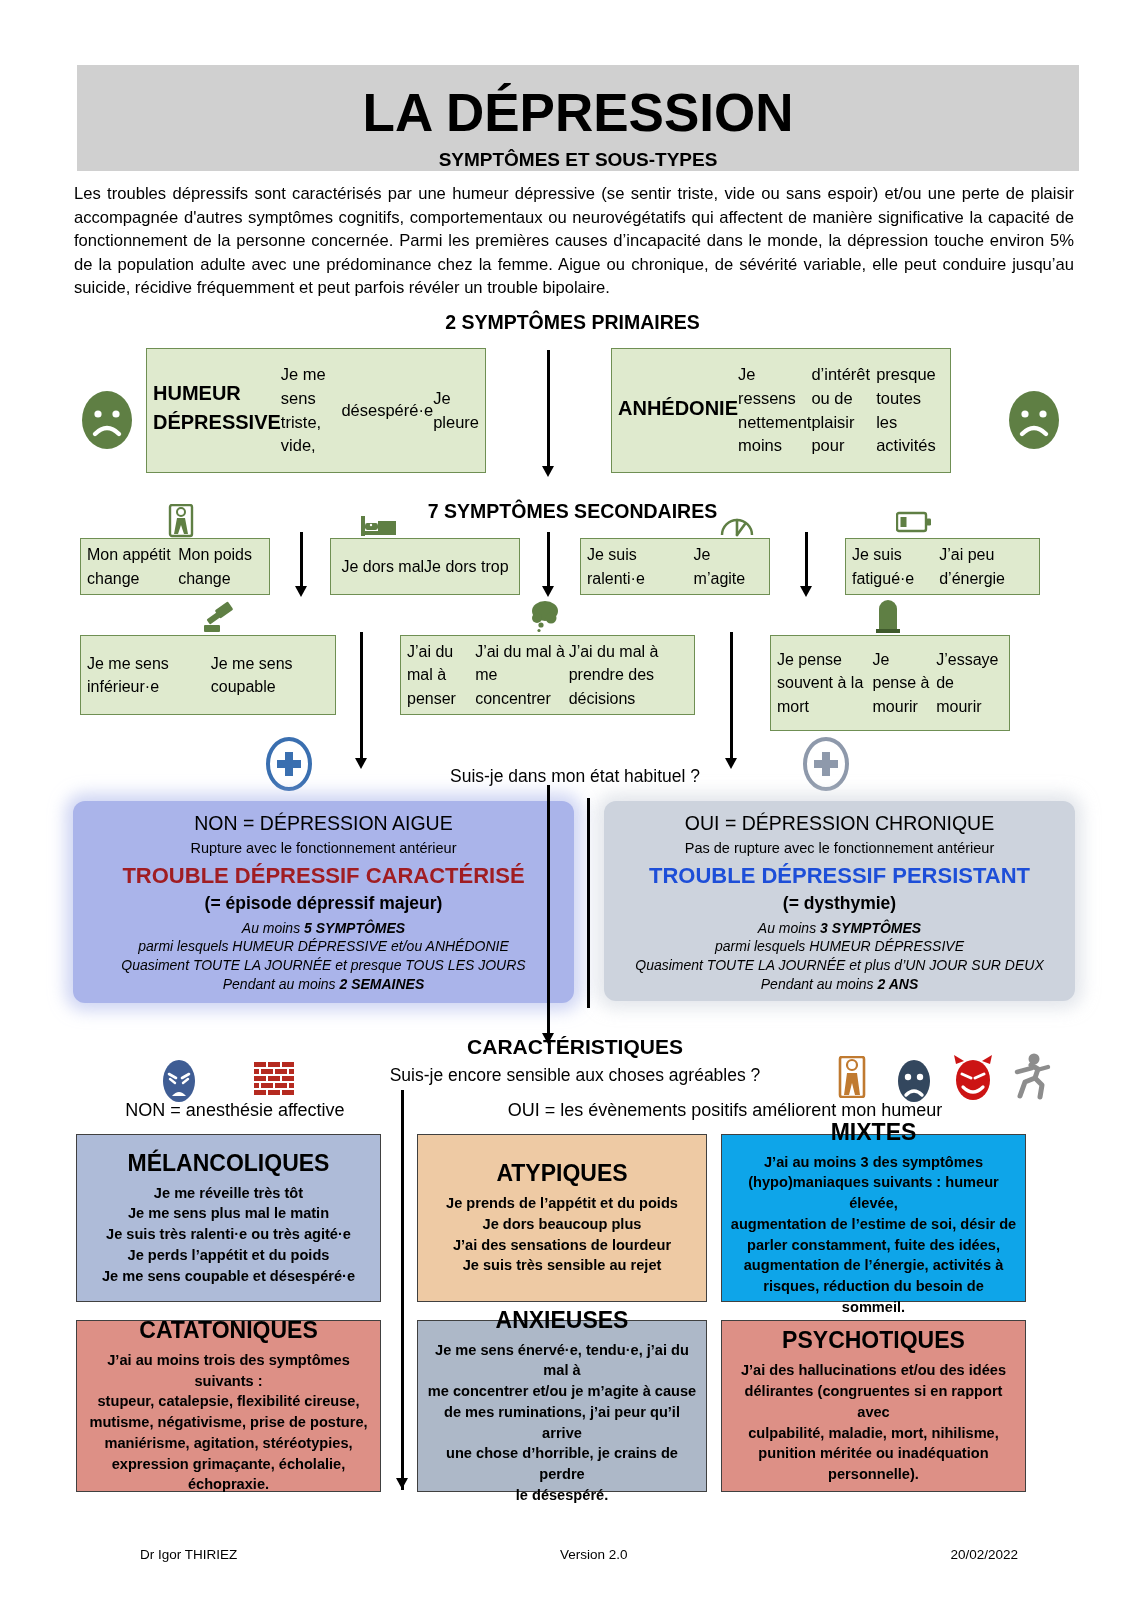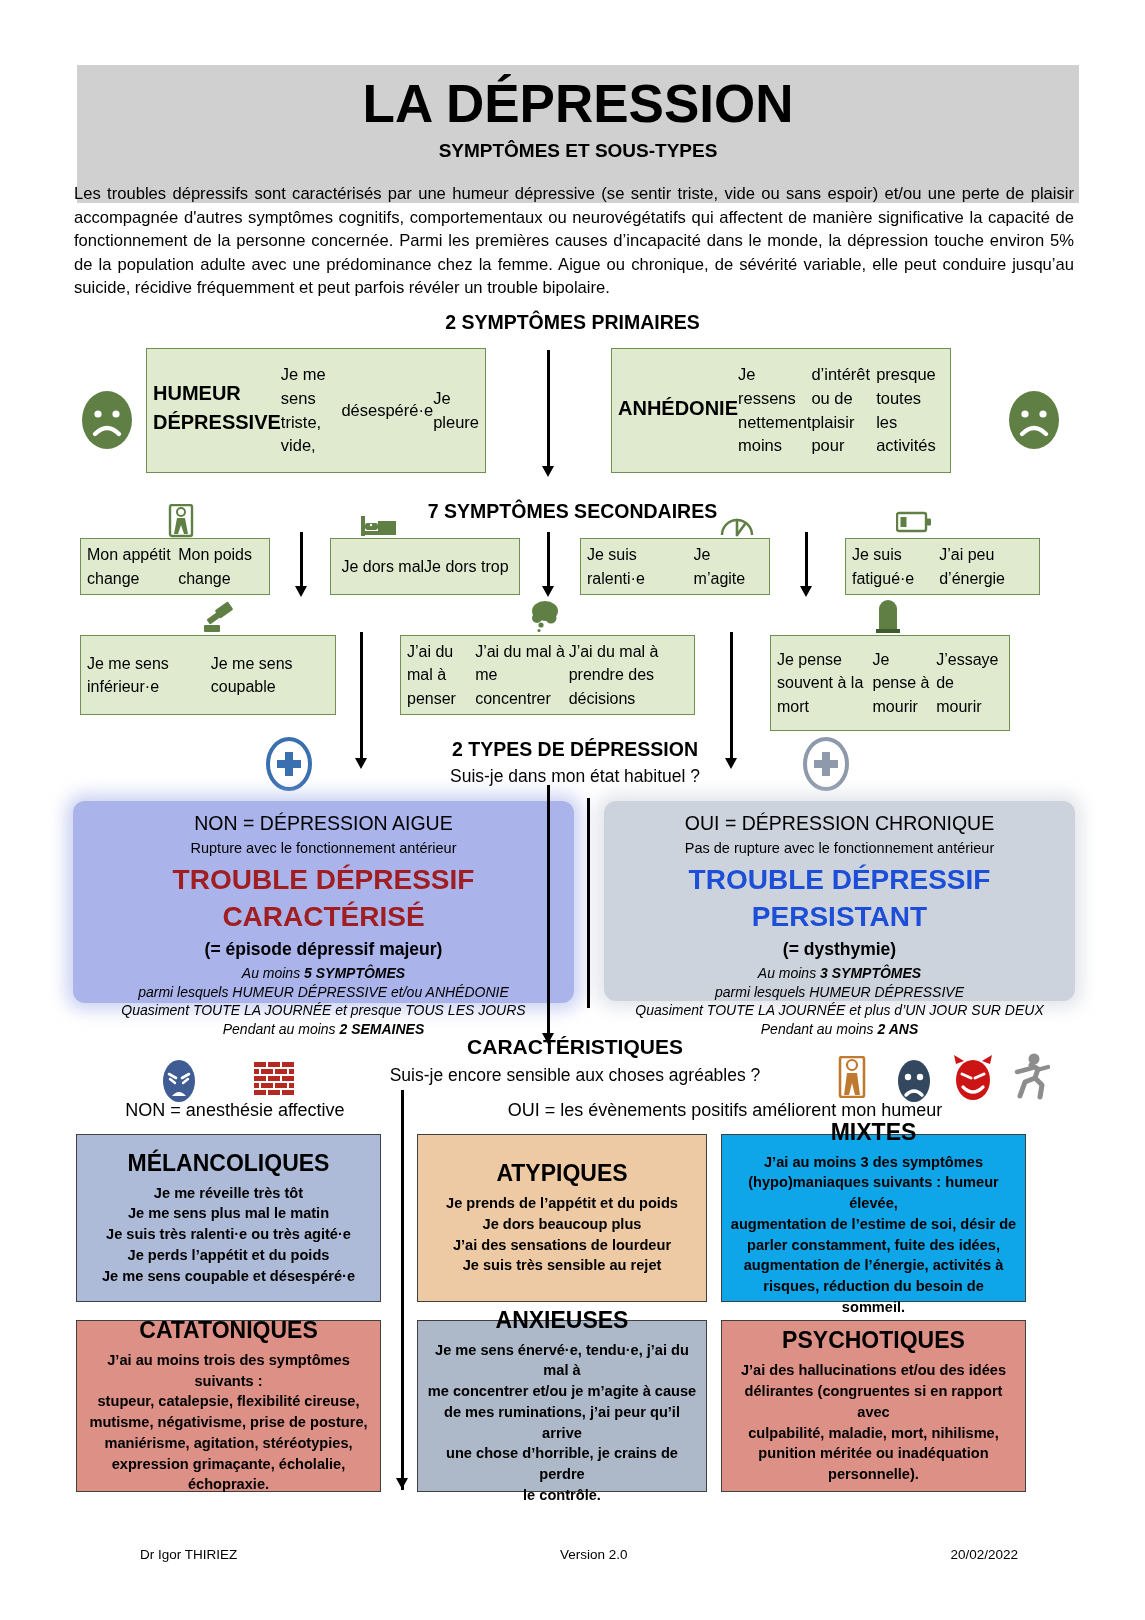--- a/index.html
+++ b/index.html
@@ -20,26 +20,26 @@
     left: 0; top: 0;
     width: 1145px;
     height: 1620px;
   }
 
   
   .header-band {
     position: absolute;
     left: 77px; top: 65px;
     width: 1002px;
-    height: 138px;
+    height: 106px;
     background: #d0d0d0;
     display: flex;
     flex-direction: column;
     align-items: center;
-    justify-content: flex-start;
+    justify-content: flex-end;
   }
   .main-title {
     font-size: 53px;
     font-weight: bold;
     letter-spacing: 0px;
     line-height: 1.0;
     margin-top: 12px;
     text-align: center;
   }
   .sub-title {
@@ -97,21 +97,21 @@
   .tbox {
     position: absolute;
     border-radius: 12px;
     box-sizing: border-box;
     text-align: center;
     padding: 10px 12px;
     line-height: 1.33;
   }
   .tbox .l1 { font-size: 19.5px; margin-bottom: 2px; }
   .tbox .l2 { font-size: 14.5px; }
-  .tbox .l3 { font-size: 28px; font-weight: bold; margin: 3px 0 2px; }
+  .tbox .l3 { font-size: 22px; font-weight: bold; margin: 3px 0 2px; }
   .tbox .l4 { font-size: 17.5px; font-weight: bold; margin-bottom: 3px; }
   .tbox .l5 { font-size: 14px; font-style: italic; line-height: 1.34; }
   .tbox .l5 b { font-style: italic; }
   .tbox-acute {
     background: #aab4ea;
     box-shadow: 0 0 16px 8px rgba(170,180,234,0.55);
   }
   .tbox-chronic {
     background: #cdd3dd;
     box-shadow: 0 0 16px 8px rgba(205,211,221,0.55);
@@ -334,21 +334,20 @@
       <path d="M24 16 h8 v8 h8 v8 h-8 v8 h-8 v-8 h-8 v-8 h8 z" fill="#3a6fb0"></path>
     </svg>
   </div>
   <div class="icon" style="left:798px; top:736px;">
     <svg width="56" height="56" viewBox="0 0 56 56">
       <ellipse cx="28" cy="28" rx="21" ry="25" fill="none" stroke="#8e99ab" stroke-width="4"></ellipse>
       <path d="M24 16 h8 v8 h8 v8 h-8 v8 h-8 v-8 h-8 v-8 h8 z" fill="#8e99ab"></path>
     </svg>
   </div>
 
-  <div class="section-heading" style="left:360px; top:738px; width:430px;">2 TYPES DE DÉPRESSION</div>
   <div class="section-sub" style="left:360px; top:766px; width:430px;">Suis-je dans mon état habituel ?</div>
 
   <div class="tbox tbox-acute" style="left:73px; top:801px; width:501px; height:202px;">
     <div class="l1">NON = DÉPRESSION AIGUE</div>
     <div class="l2">Rupture avec le fonctionnement antérieur</div>
     <div class="l3" style="color:#a01d22;">TROUBLE DÉPRESSIF CARACTÉRISÉ</div>
     <div class="l4">(= épisode dépressif majeur)</div>
     <div class="l5">
       <div><span>Au moins </span><b>5 SYMPTÔMES</b></div>
       <div>parmi lesquels HUMEUR DÉPRESSIVE et/ou ANHÉDONIE</div>
@@ -484,21 +483,21 @@
     <div class="cl">expression grimaçante, écholalie,</div>
     <div class="cl">échopraxie.</div>
   </div>
 
   <div class="cbox slate" style="left:417px; top:1320px; width:290px; height:172px;">
     <div class="ct">ANXIEUSES</div>
     <div class="cl">Je me sens énervé·e, tendu·e, j’ai du mal à</div>
     <div class="cl">me concentrer et/ou je m’agite à cause</div>
     <div class="cl">de mes ruminations, j’ai peur qu’il arrive</div>
     <div class="cl">une chose d’horrible, je crains de perdre</div>
-    <div class="cl">le contrôle.</div>
+    <div class="cl">le désespéré.</div>
   </div>
 
   <div class="cbox red" style="left:721px; top:1320px; width:305px; height:172px;">
     <div class="ct">PSYCHOTIQUES</div>
     <div class="cl">J’ai des hallucinations et/ou des idées</div>
     <div class="cl">délirantes (congruentes si en rapport avec</div>
     <div class="cl">culpabilité, maladie, mort, nihilisme,</div>
     <div class="cl">punition méritée ou inadéquation</div>
     <div class="cl">personnelle).</div>
   </div>

